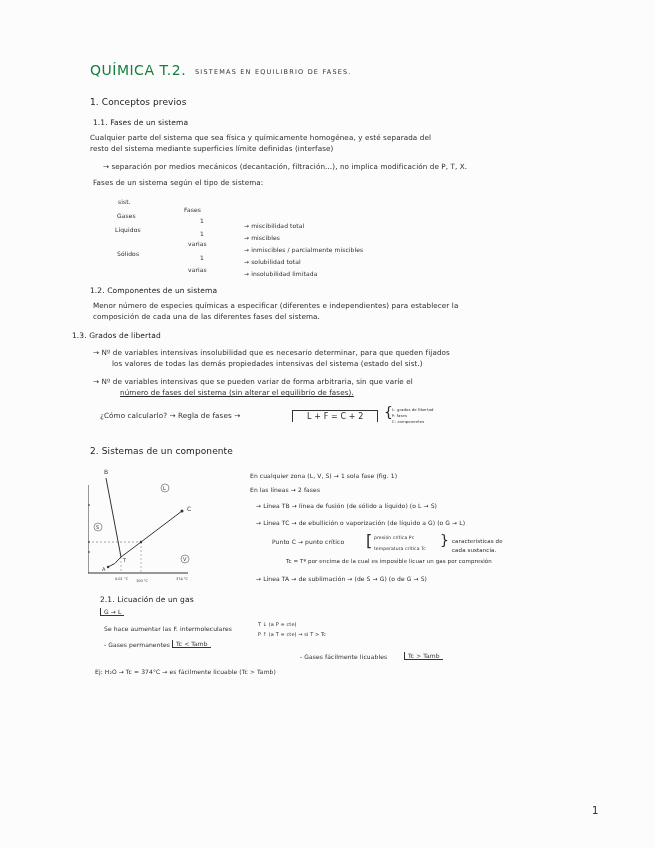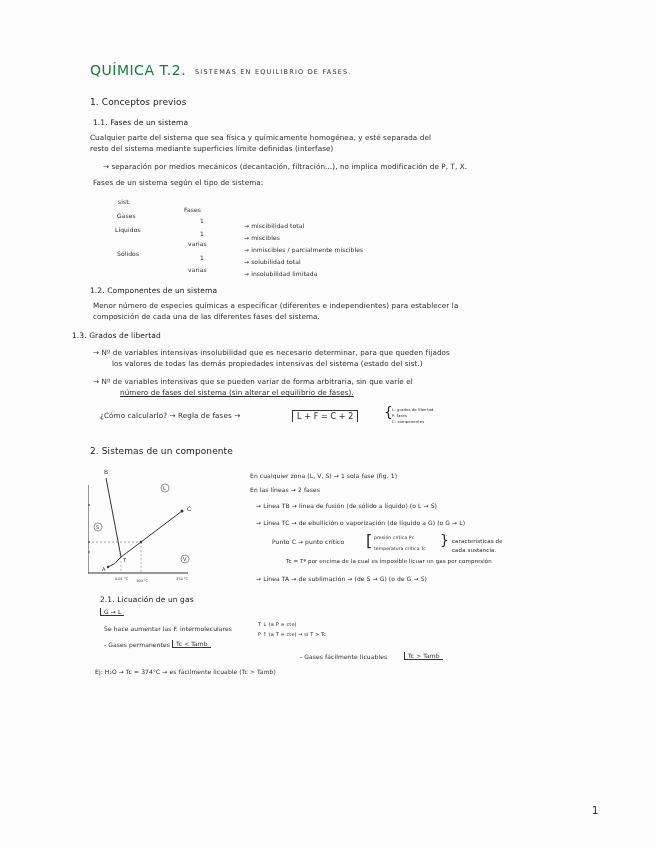--- a/index.html
+++ b/index.html
@@ -7,21 +7,21 @@
          font-family:"DejaVu Sans", sans-serif; color:#2a2a2a; }
   .page { position:absolute; left:0; top:0; width:655px; height:848px; background:#fcfcfc; }
   .t { position:absolute; white-space:nowrap; font-size:7.2px; color:#2b2b2b; letter-spacing:0.1px; }
   .title-main { font-size:14px; letter-spacing:0.5px; color:#15803d; }
   .title-sub { font-size:6.5px; letter-spacing:1.2px; color:#333; }
   .h1 { font-size:9px; color:#222; }
   .h2 { font-size:7.5px; color:#222; }
   .small { font-size:6px; }
   .tiny { font-size:3.8px; }
   .boxed { border:1px solid #333; border-top:none; border-right:none; padding:0 3px; }
-  .boxtop { border:1px solid #333; border-bottom:none; padding:1px 4px; }
+  .boxtop { border:1px solid #333; border-bottom:none; padding:1px 14px; }
   .pagenum { font-size:10px; }
   svg.chart { position:absolute; left:88px; top:465px; }
 </style>
 </head>
 <body>
 
 <div class="page">
 
   <span class="t title-main" style="left:90px;top:62px;">QUÍMICA T.2.</span>
   <span class="t title-sub" style="left:195px;top:68px;">SISTEMAS EN EQUILIBRIO DE FASES.</span>

